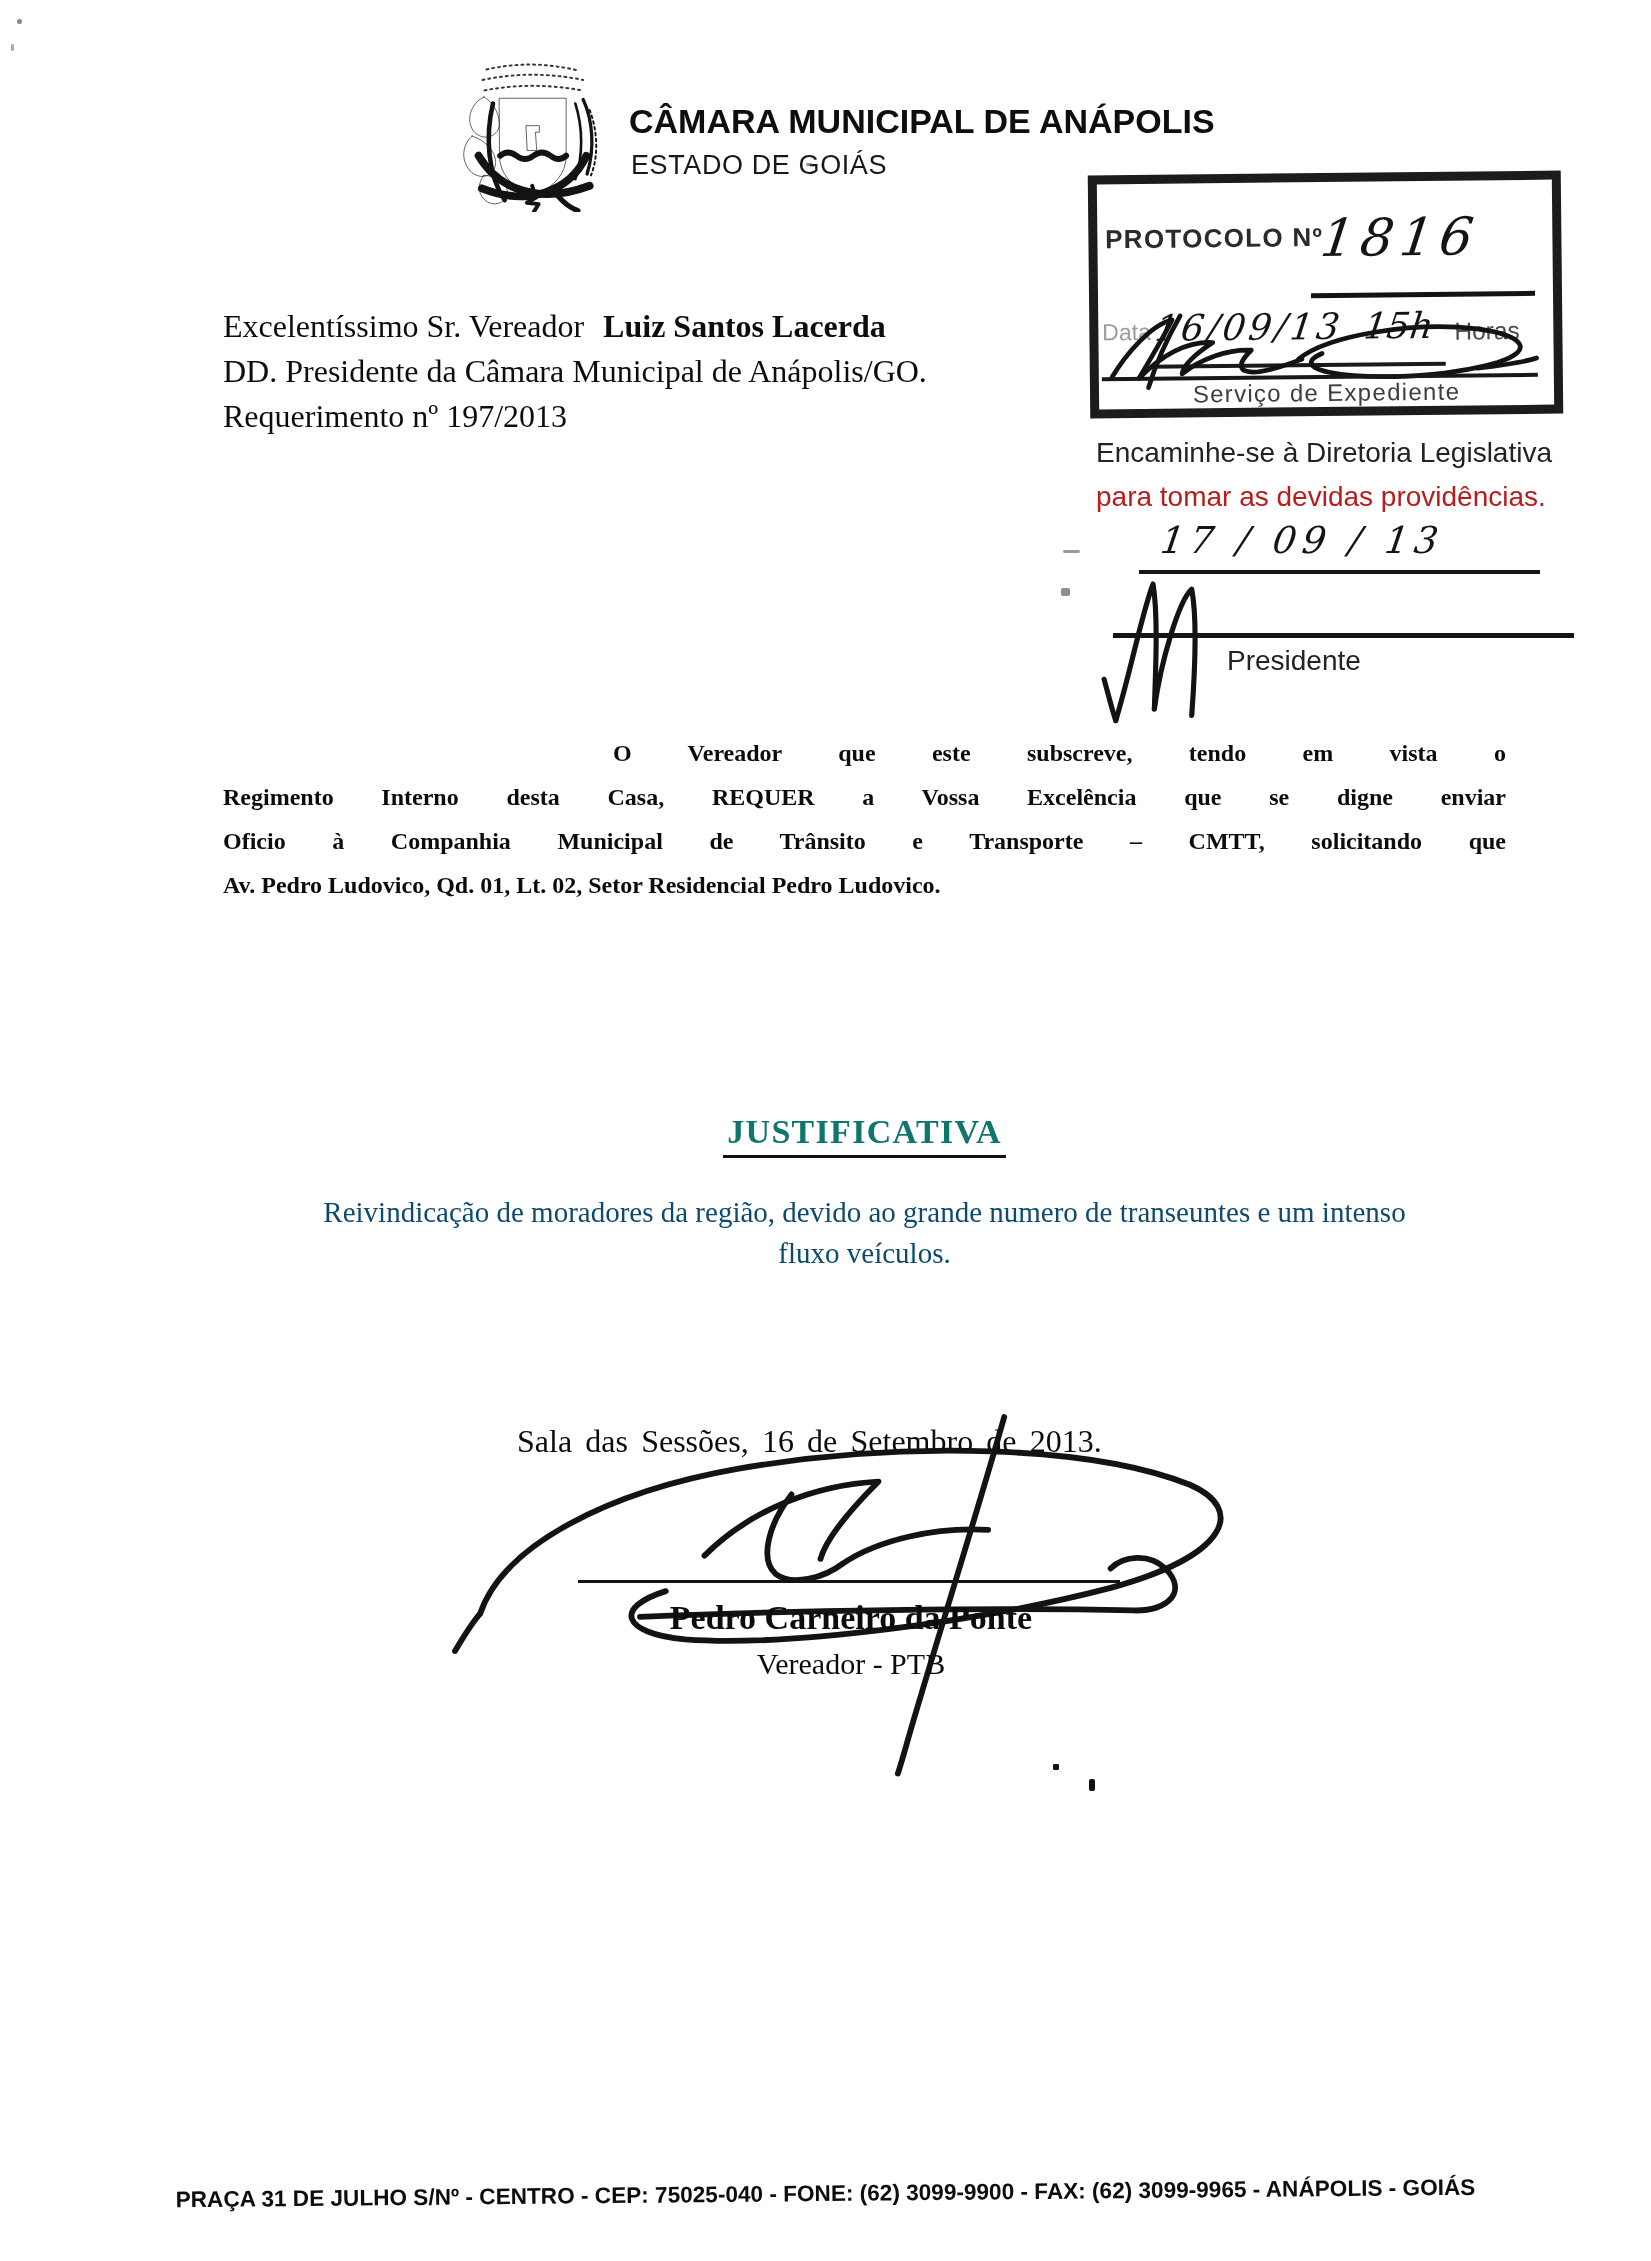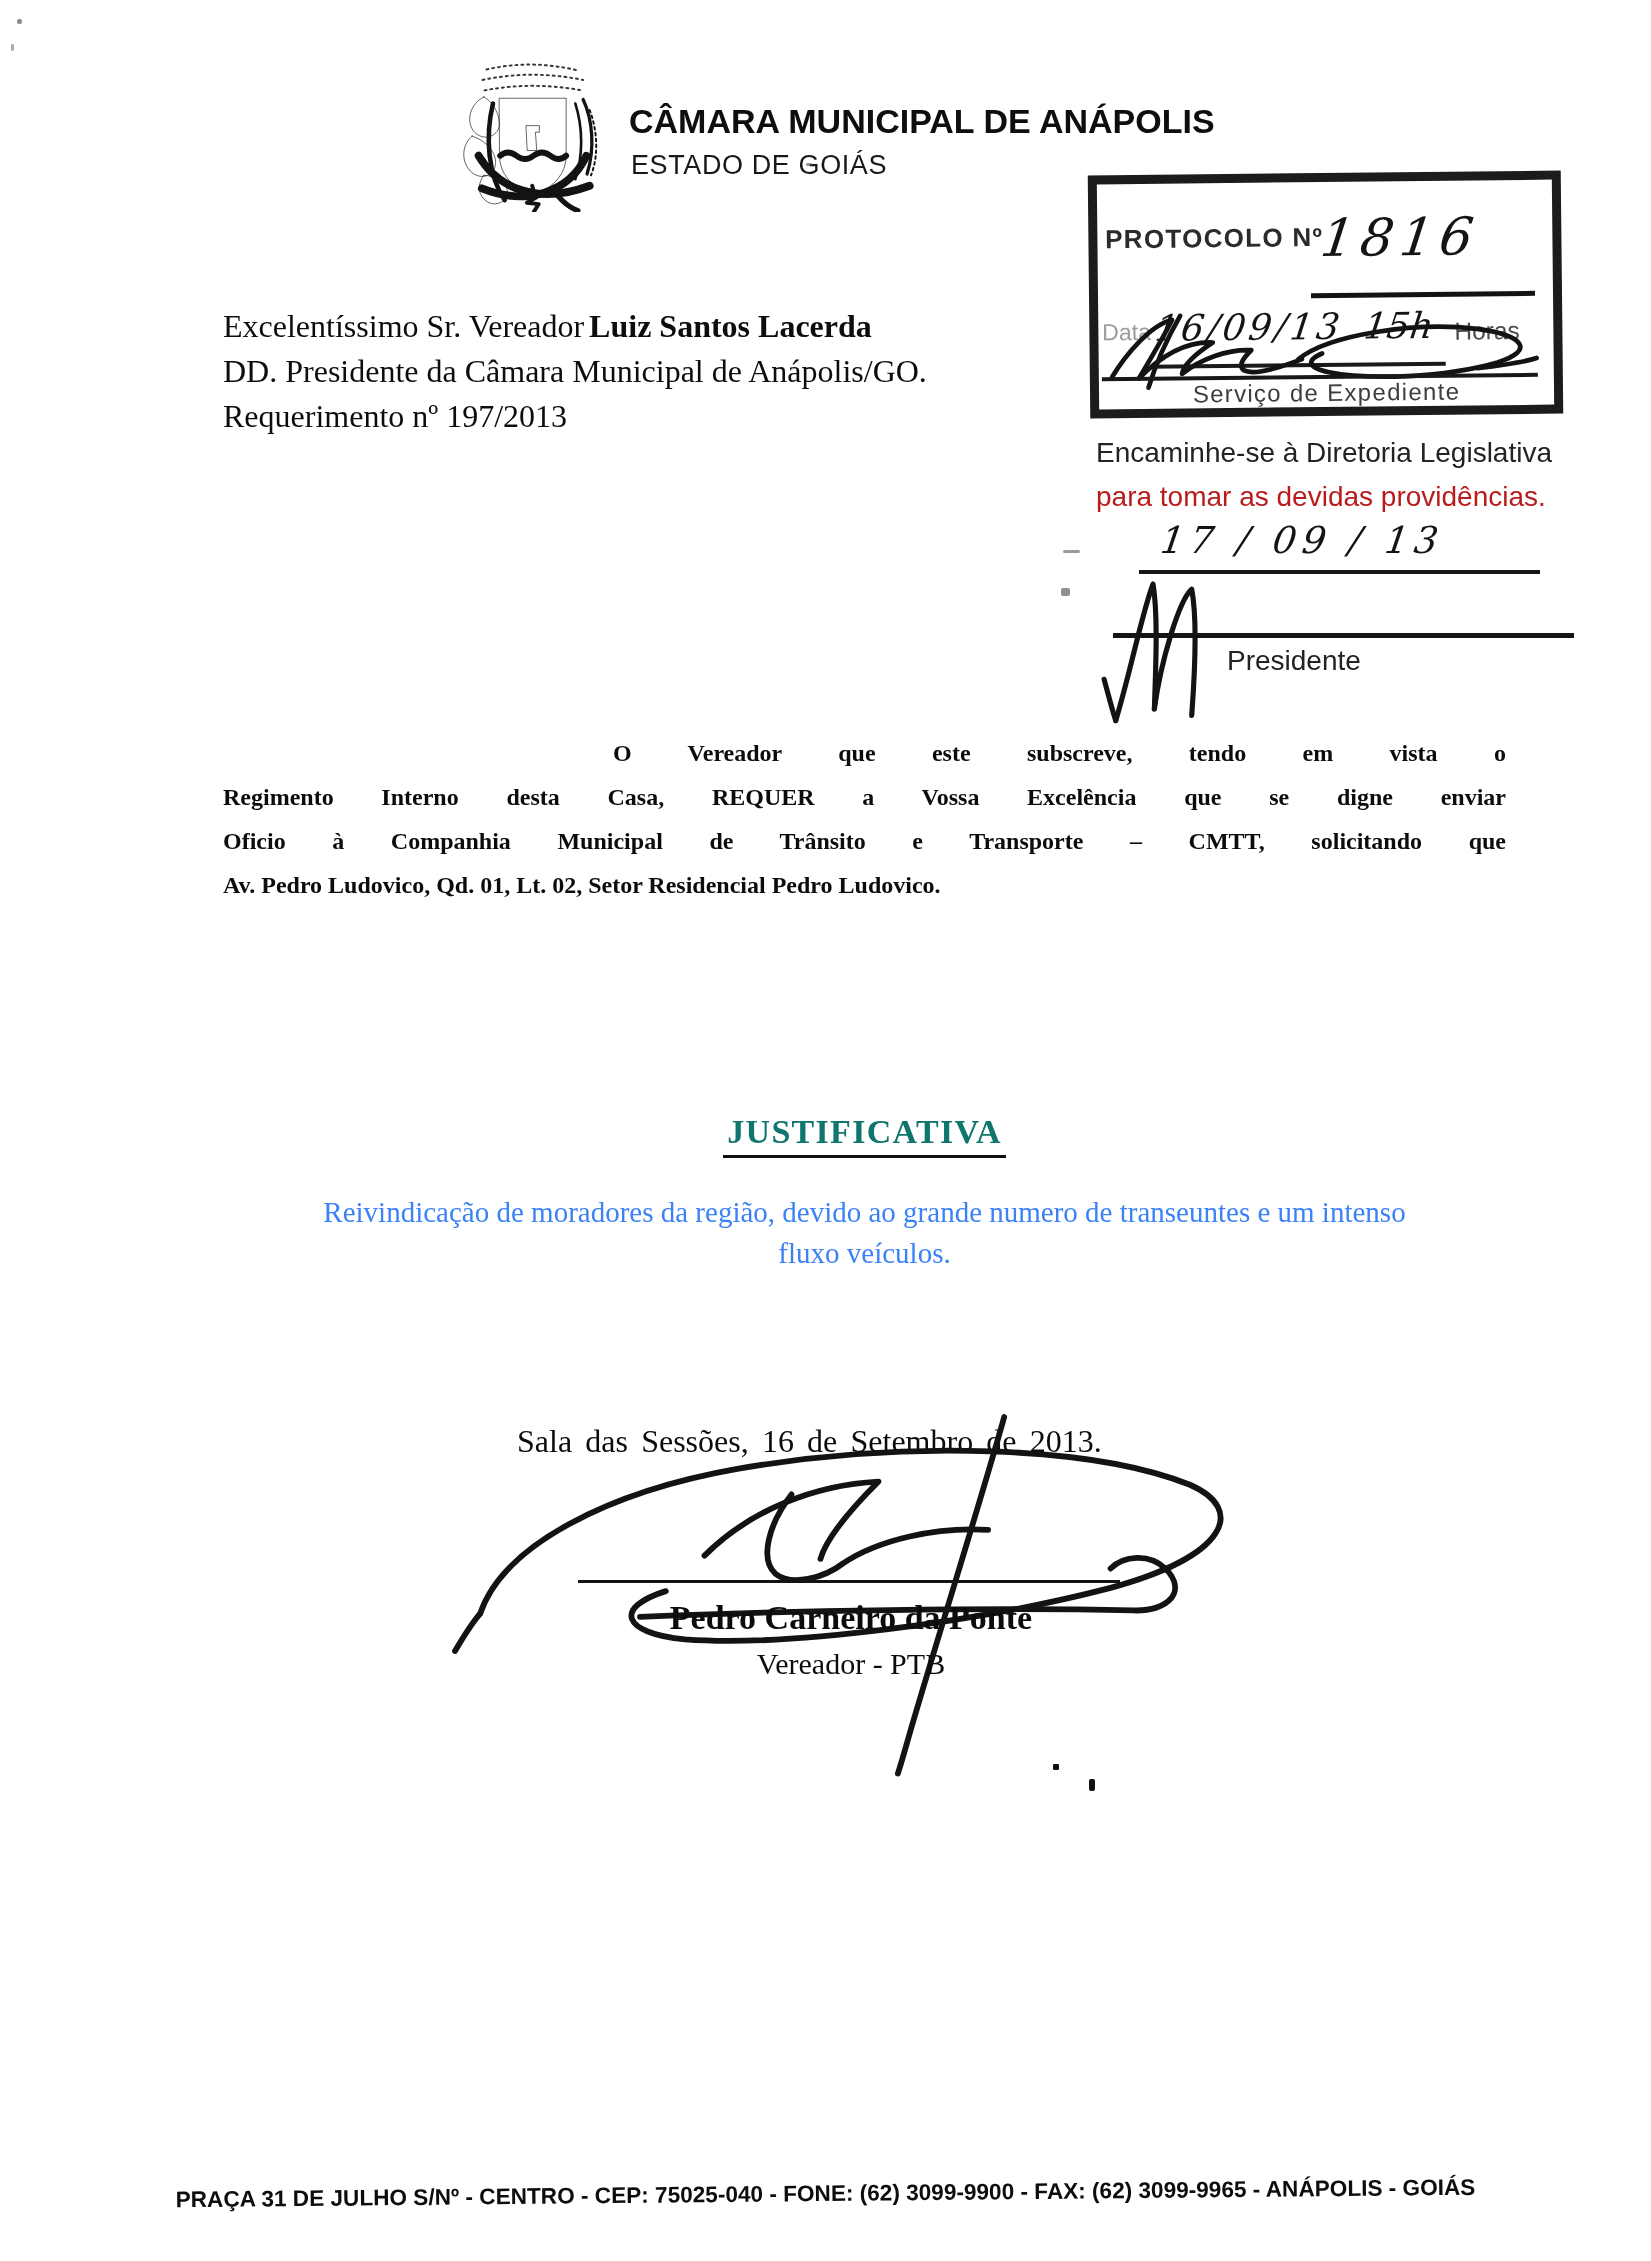--- a/index.html
+++ b/index.html
@@ -30,21 +30,21 @@
                font-size:24.5px;color:#4c4c4c;}
   .stamp-dateline{position:absolute;left:52px;top:181px;width:295px;height:3.9px;background:#1a1a1a;}
   .stamp-sig{position:absolute;left:1.3px;top:128px;width:445px;height:95px;}
   .stamp-bottomline{position:absolute;left:2.6px;top:193px;width:436px;height:3.9px;background:#181818;}
   .stamp-dept{position:absolute;left:0;top:197px;width:100%;text-align:center;
               font-family:"Liberation Sans",sans-serif;font-size:24px;color:#3d3d3d;letter-spacing:1.3px;}
   .hand{font-family:"DejaVu Serif",serif;font-style:italic;color:#141414;display:inline-block;
         transform:skewX(-8deg);white-space:nowrap;}
   
   .addressee{position:absolute;left:223px;top:304px;font-size:32px;line-height:45px;color:#0d0d0d;}
-  .addressee b{margin-left:5px;}
+  .addressee b{margin-left:19px;}
   
   .fw-line1{position:absolute;left:1096px;top:437px;font-family:"Liberation Sans",sans-serif;
             font-size:28px;color:#232323;white-space:nowrap;}
   .fw-line2{position:absolute;left:1096px;top:481px;font-family:"Liberation Sans",sans-serif;
             font-size:28px;color:#b91c1c;white-space:nowrap;}
   .fw-date{position:absolute;left:1161px;top:519px;font-size:37px;letter-spacing:5.8px;}
   .fw-rule1{position:absolute;left:1139px;top:570px;width:401px;height:3.9px;background:#161616;}
   .fw-speck-a{position:absolute;left:1063px;top:550px;width:17px;height:3.2px;background:#9a9a9a;border-radius:1.9px;}
   .fw-speck-b{position:absolute;left:1061px;top:588px;width:9px;height:7.7px;background:#8f8f8f;border-radius:1.9px;}
   .fw-sig{position:absolute;left:1095px;top:566px;width:187px;height:161px;}
@@ -54,21 +54,21 @@
   
   .body-par{position:absolute;left:223px;top:731px;width:1283px;font-size:24px;line-height:44px;color:#0c0c0c;font-weight:bold;}
   .bl{text-align:justify;text-align-last:justify;}
   .bl-first{padding-left:390px;box-sizing:border-box;}
   .bl-last{text-align:left;text-align-last:auto;}
   
   .just-head-wrap{position:absolute;left:223px;top:1113px;width:1283px;text-align:center;}
   .just-head{display:inline-block;font-size:34px;font-weight:bold;letter-spacing:1.3px;
              border-bottom:3.2px solid #101010;padding:0 3.9px 3.9px 3.9px;color:#0f766e;}
   .just-text{position:absolute;left:223px;top:1192px;width:1283px;text-align:center;
-             font-size:29px;line-height:41px;color:#3b82f6;}
+             font-size:29px;line-height:41px;color:#0c4a6e;}
   
   .place-date{position:absolute;left:517px;top:1423px;font-size:32px;word-spacing:5.2px;color:#0c0c0c;white-space:nowrap;}
   .main-sig{position:absolute;left:426px;top:1393px;width:838px;height:413px;pointer-events:none;}
   .sig-rule{position:absolute;left:578px;top:1580px;width:542px;height:3.2px;background:#131313;}
   .sig-block{position:absolute;left:403px;top:1594px;width:896px;text-align:center;color:#0c0c0c;}
   .sig-name{font-size:34px;font-weight:bold;line-height:48px;}
   .sig-nick{font-size:34px;font-weight:bold;line-height:43px;}
   .sig-role{font-size:30px;line-height:43px;}
   .speck-1{position:absolute;left:1053px;top:1764px;width:6.4px;height:5.8px;background:#111;border-radius:1.3px;}
   .speck-2{position:absolute;left:1089px;top:1779px;width:5.8px;height:11.6px;background:#111;border-radius:1.9px;}

